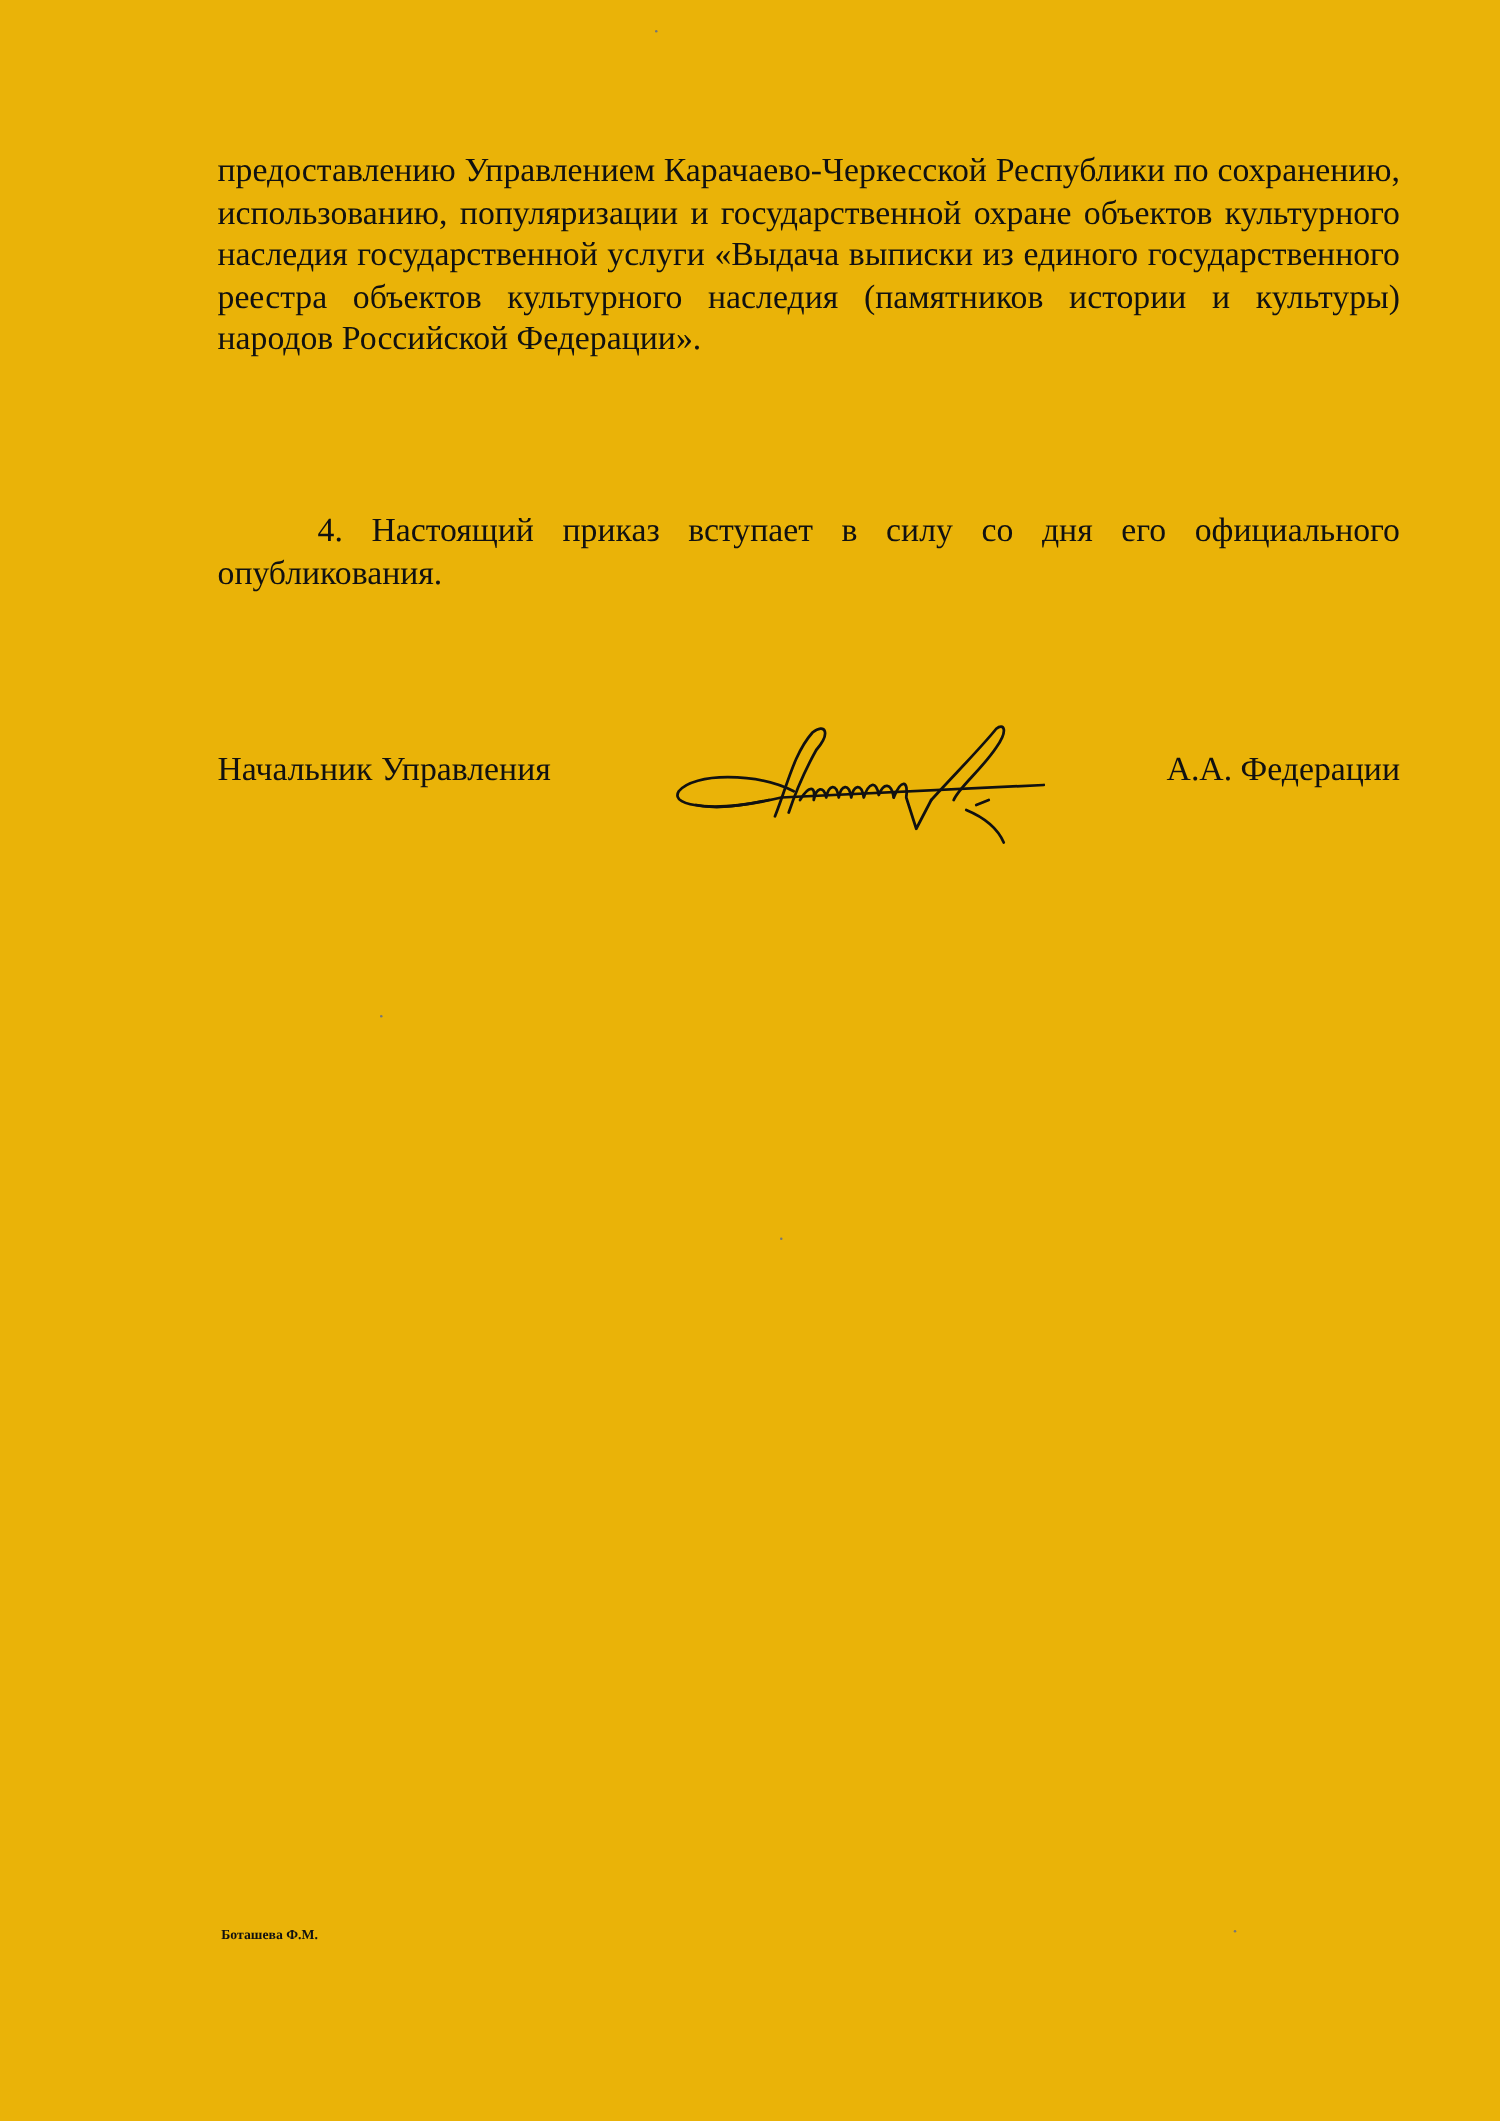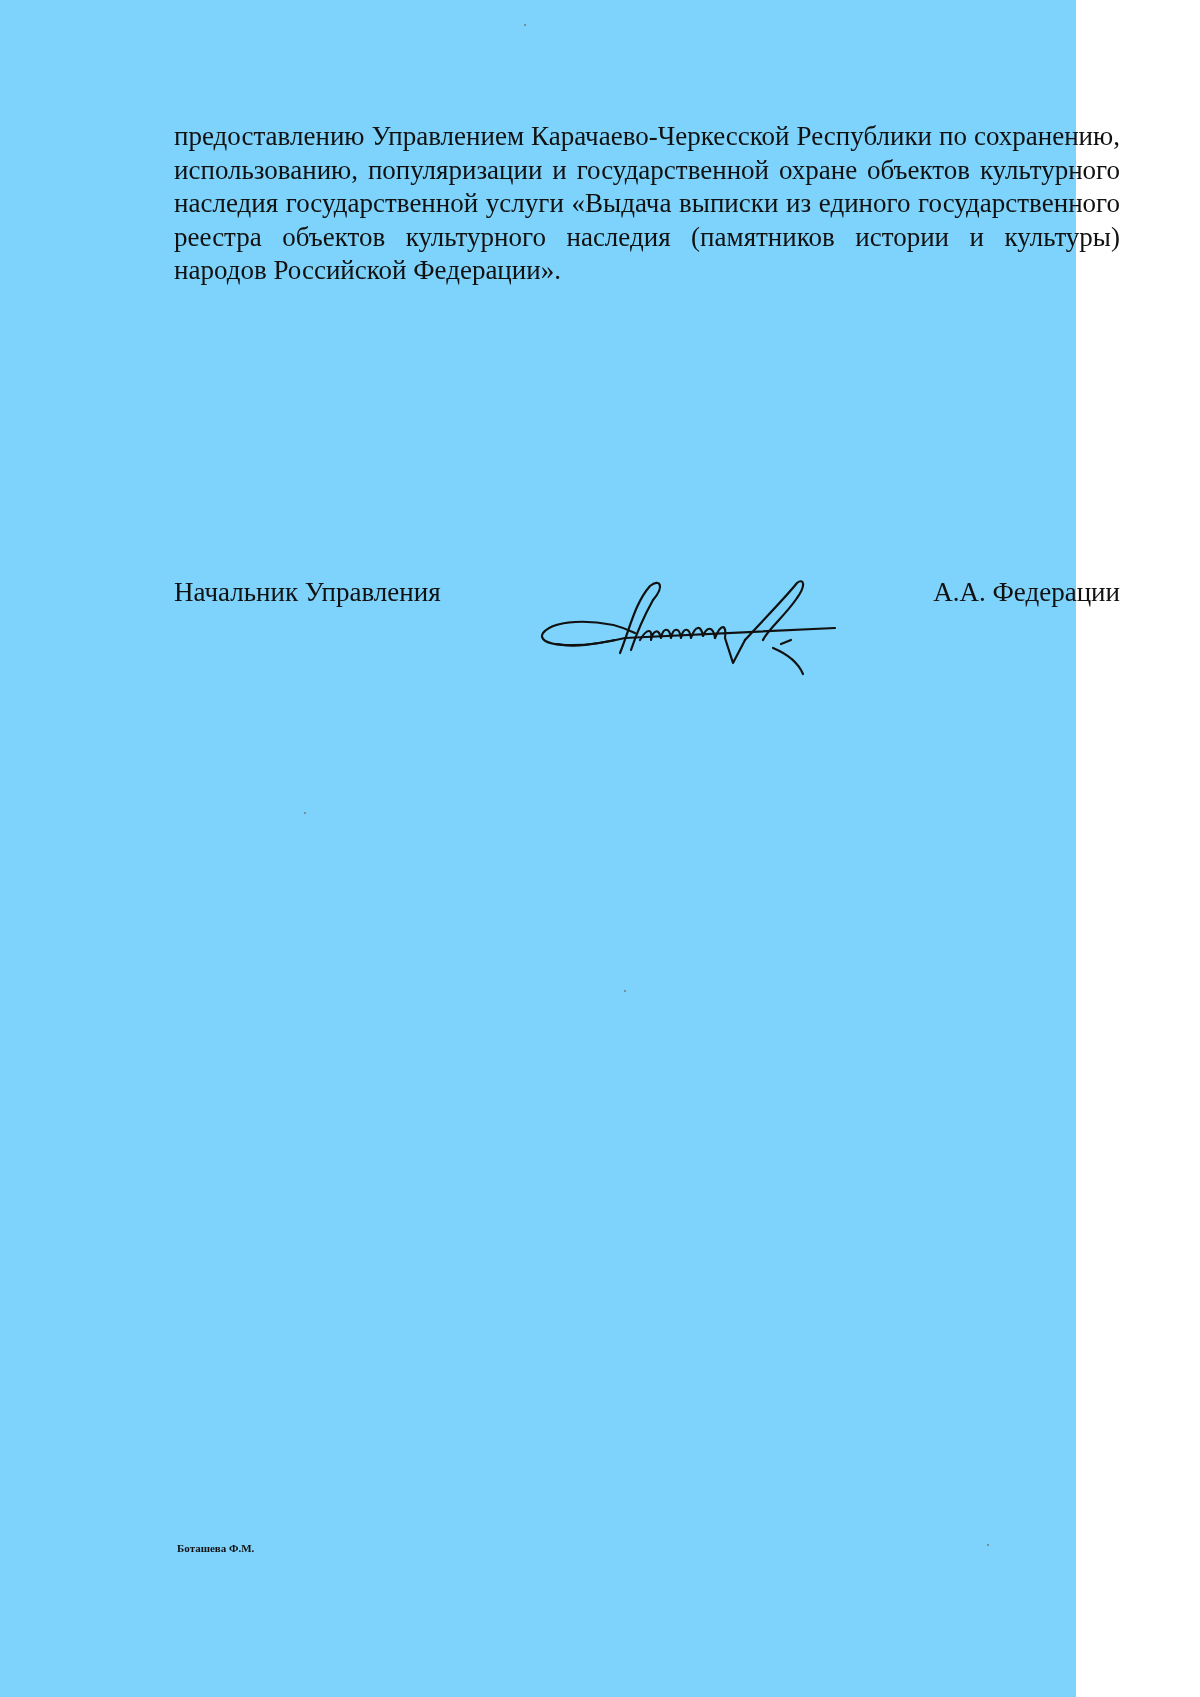--- a/index.html
+++ b/index.html
@@ -1,38 +1,39 @@
 <!DOCTYPE html>
 <html><head>
 <meta charset="utf-8">
 <style>
   html, body { margin:0; padding:0; background:#ffffff; }
   body { width:1200px; height:1697px; position:relative; overflow:hidden;
          font-family:"Liberation Serif", "DejaVu Serif", serif; color:#111; }
-  .page { position:absolute; left:0; top:0; width:1076px; height:1697px; background:#7dd3fc; }
+  .page { position:absolute; left:0; top:0; width:1200px; height:1697px; background:#eab308; }
   .body-text { position:absolute; left:174px; width:946px; font-size:27px; line-height:33.5px;
                text-align:justify; text-align-last:auto; margin:0; }
   .p1 { top:120px; }
   .p3 { top:318px; text-indent:80px; }
   .p4 { top:408px; text-indent:80px; }
-  .sig-row { position:absolute; top:577px; left:174px; width:946px; height:40px; font-size:27px; }
+  .sig-row { position:absolute; top:600px; left:174px; width:946px; height:40px; font-size:27px; }
   .sig-title { position:absolute; left:0; top:0; white-space:nowrap; }
   .sig-name { position:absolute; right:0; top:0; white-space:nowrap; }
   .signature { position:absolute; left:535px; top:578px; width:320px; height:100px; }
   .footer { position:absolute; left:177px; top:1542px; font-size:11px; font-weight:bold; }
   .speck { position:absolute; width:2px; height:2px; background:#777; border-radius:1px; }
 </style>
 </head>
 <body>
 
 <div class="page">
 
   <p class="body-text p1">предоставлению Управлением Карачаево-Черкесской Республики по сохранению, использованию, популяризации и государственной охране объектов культурного наследия государственной услуги «Выдача выписки из единого государственного реестра объектов культурного наследия (памятников истории и культуры) народов Российской Федерации».</p>
 
 
+  <p class="body-text p4">4. Настоящий приказ вступает в силу со дня его официального опубликования.</p>
 
   <div class="sig-row">
     <span class="sig-title">Начальник Управления</span>
     <span class="sig-name">А.А. Федерации</span>
   </div>
 
   <svg class="signature" viewBox="0 0 320 100" fill="none" stroke="#111" stroke-width="2.2" stroke-linecap="round" stroke-linejoin="round">
     <path d="M100 55 C70 40, 20 40, 8 55 C0 68, 40 72, 90 60 L300 50"></path>
     <path d="M22 66 C40 70, 60 66, 80 62"></path>
     <path d="M85 75 C95 50, 100 25, 115 8 C125 0, 130 8, 118 22 C108 40, 100 60, 96 72"></path>

